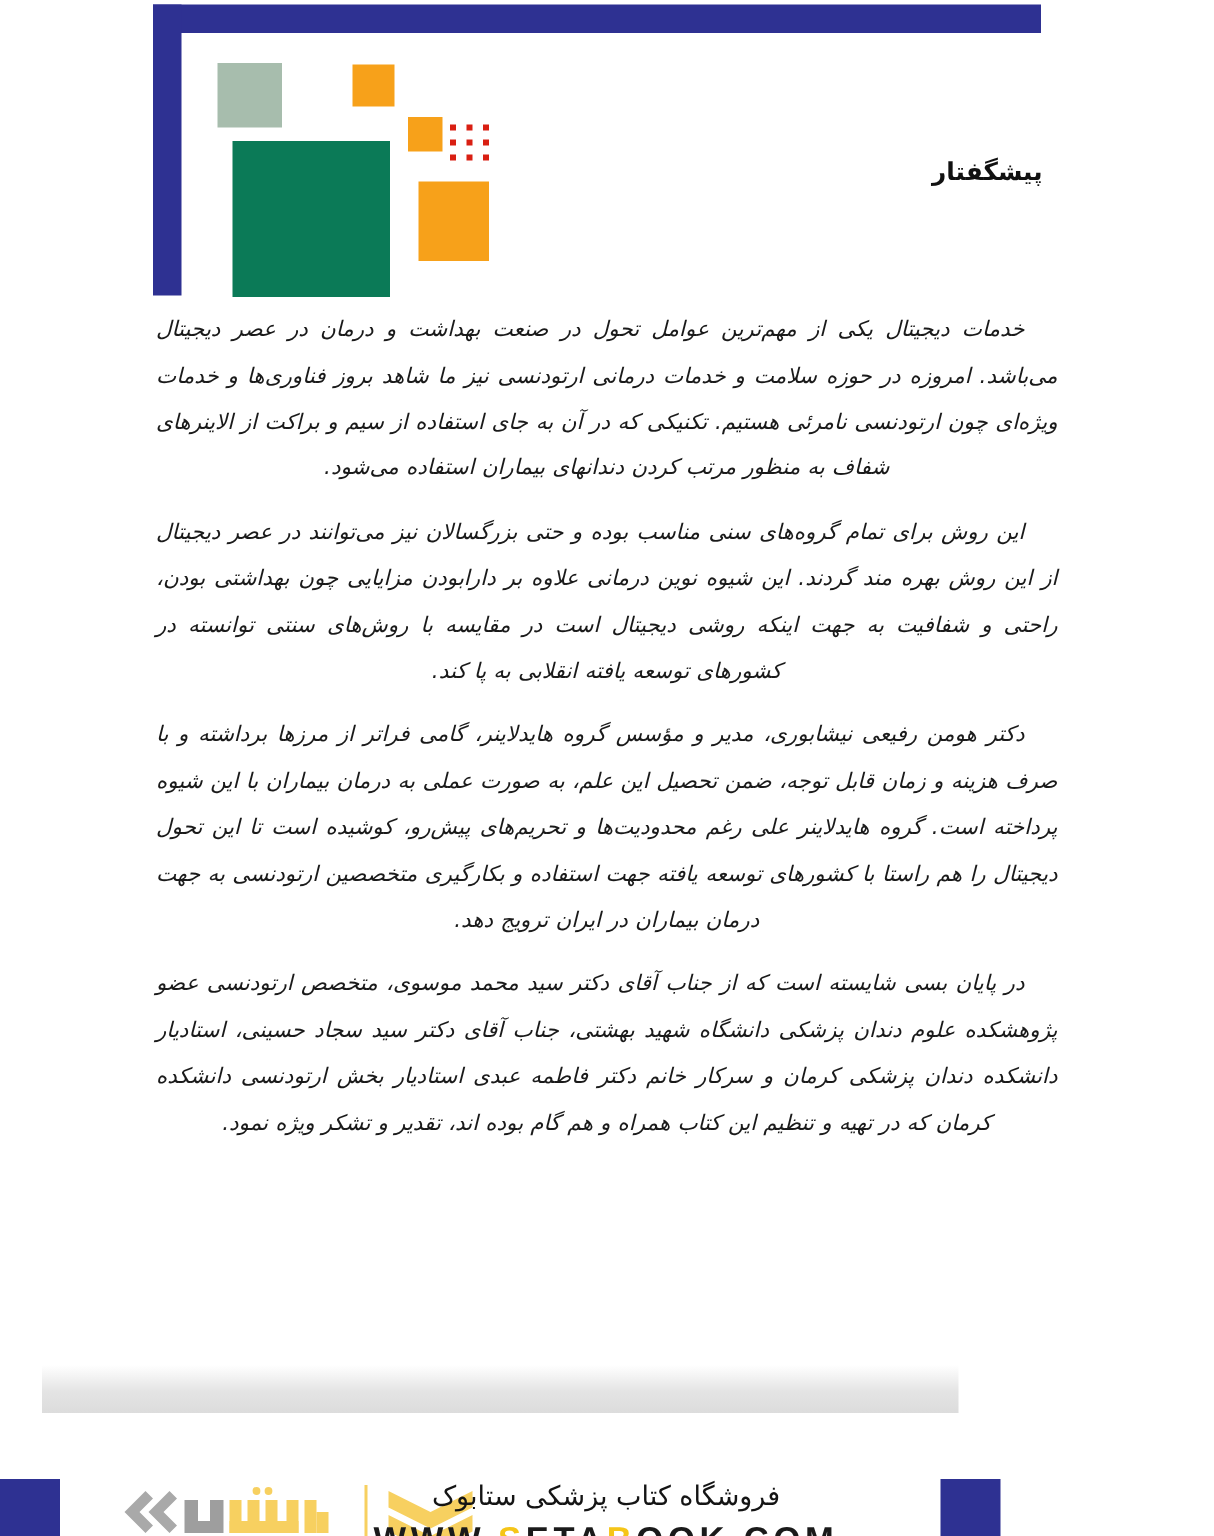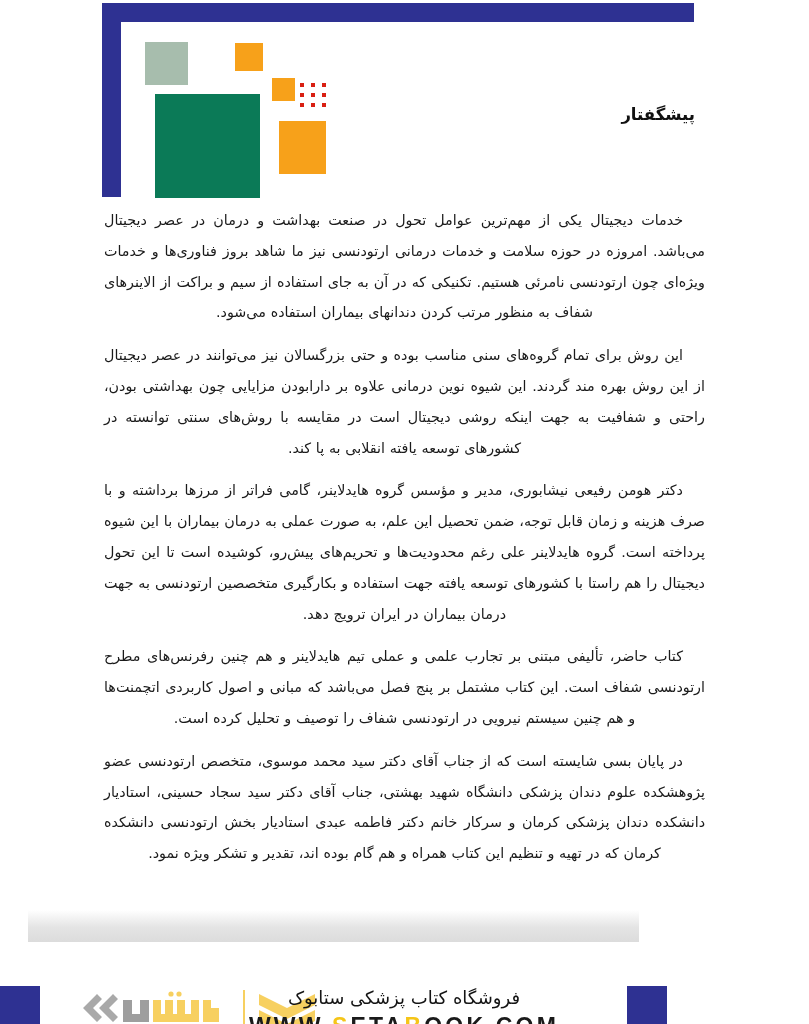--- a/index.html
+++ b/index.html
@@ -121,20 +121,21 @@
   
   .content {
     position: absolute;
     right: 104px;
     left: 104px;
     top: 205px;
     direction: rtl;
     text-align: justify;
     text-align-last: center;
     color: #1a1a1a;
+    font-style: italic;
   }
   .para {
     font-size: 14.3px;
     line-height: 30.8px;
     margin: 0 0 12px 0;
     text-indent: 22px;
     text-align: justify;
     text-justify: inter-word;
     direction: rtl;
     word-spacing: 0.2px;
@@ -265,21 +266,20 @@
         <i style="left: 22px; top: 20px; background: rgb(217, 31, 18);"></i>
       </div>
   </div>
 
   <div class="page-title">پیشگفتار</div>
 
   <div class="content">
     <p class="para">خدمات دیجیتال یکی از مهم‌ترین عوامل تحول در صنعت بهداشت و درمان در عصر دیجیتال می‌باشد. امروزه در حوزه سلامت و خدمات درمانی ارتودنسی نیز ما شاهد بروز فناوری‌ها و خدمات ویژه‌ای چون ارتودنسی نامرئی هستیم. تکنیکی که در آن به جای استفاده از سیم و براکت از الاینرهای شفاف به منظور مرتب کردن دندانهای بیماران استفاده می‌شود.</p>
     <p class="para">این روش برای تمام گروه‌های سنی مناسب بوده و حتی بزرگسالان نیز می‌توانند در عصر دیجیتال از این روش بهره مند گردند. این شیوه نوین درمانی علاوه بر دارابودن مزایایی چون بهداشتی بودن، راحتی و شفافیت به جهت اینکه روشی دیجیتال است در مقایسه با روش‌های سنتی توانسته در کشورهای توسعه یافته انقلابی به پا کند.</p>
     <p class="para">دکتر هومن رفیعی نیشابوری، مدیر و مؤسس گروه هایدلاینر، گامی فراتر از مرزها برداشته و با صرف هزینه و زمان قابل توجه، ضمن تحصیل این علم، به صورت عملی به درمان بیماران با این شیوه پرداخته است. گروه هایدلاینر علی رغم محدودیت‌ها و تحریم‌های پیش‌رو، کوشیده است تا این تحول دیجیتال را هم راستا با کشورهای توسعه یافته جهت استفاده و بکارگیری متخصصین ارتودنسی به جهت درمان بیماران در ایران ترویج دهد.</p>
-    <p class="para">کتاب حاضر، تألیفی مبتنی بر تجارب علمی و عملی تیم هایدلاینر و هم چنین رفرنس‌های مطرح ارتودنسی شفاف است. این کتاب مشتمل بر پنج فصل می‌باشد که مبانی و اصول کاربردی اتچمنت‌ها و هم چنین سیستم نیرویی در ارتودنسی شفاف را توصیف و تحلیل کرده است.</p>
     <p class="para">در پایان بسی شایسته است که از جناب آقای دکتر سید محمد موسوی، متخصص ارتودنسی عضو پژوهشکده علوم دندان پزشکی دانشگاه شهید بهشتی، جناب آقای دکتر سید سجاد حسینی، استادیار دانشکده دندان پزشکی کرمان و سرکار خانم دکتر فاطمه عبدی استادیار بخش ارتودنسی دانشکده کرمان که در تهیه و تنظیم این کتاب همراه و هم گام بوده اند، تقدیر و تشکر ویژه نمود.</p>
   </div>
 
   <div class="footer">
     <div class="footer-shadow"></div>
     <div class="footer-body">
       <div class="footer-tab-left"></div>
       <div class="footer-tab-right"></div>
 
       <div class="brand-logo">

